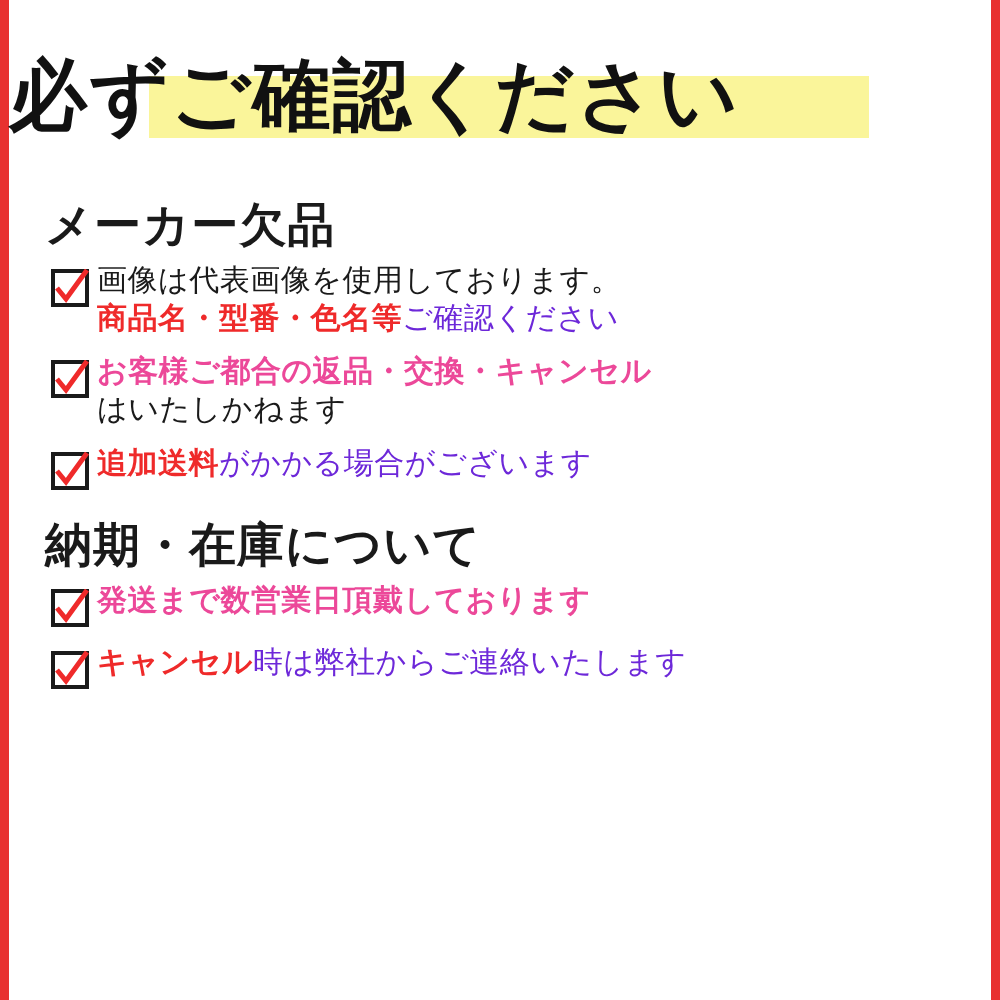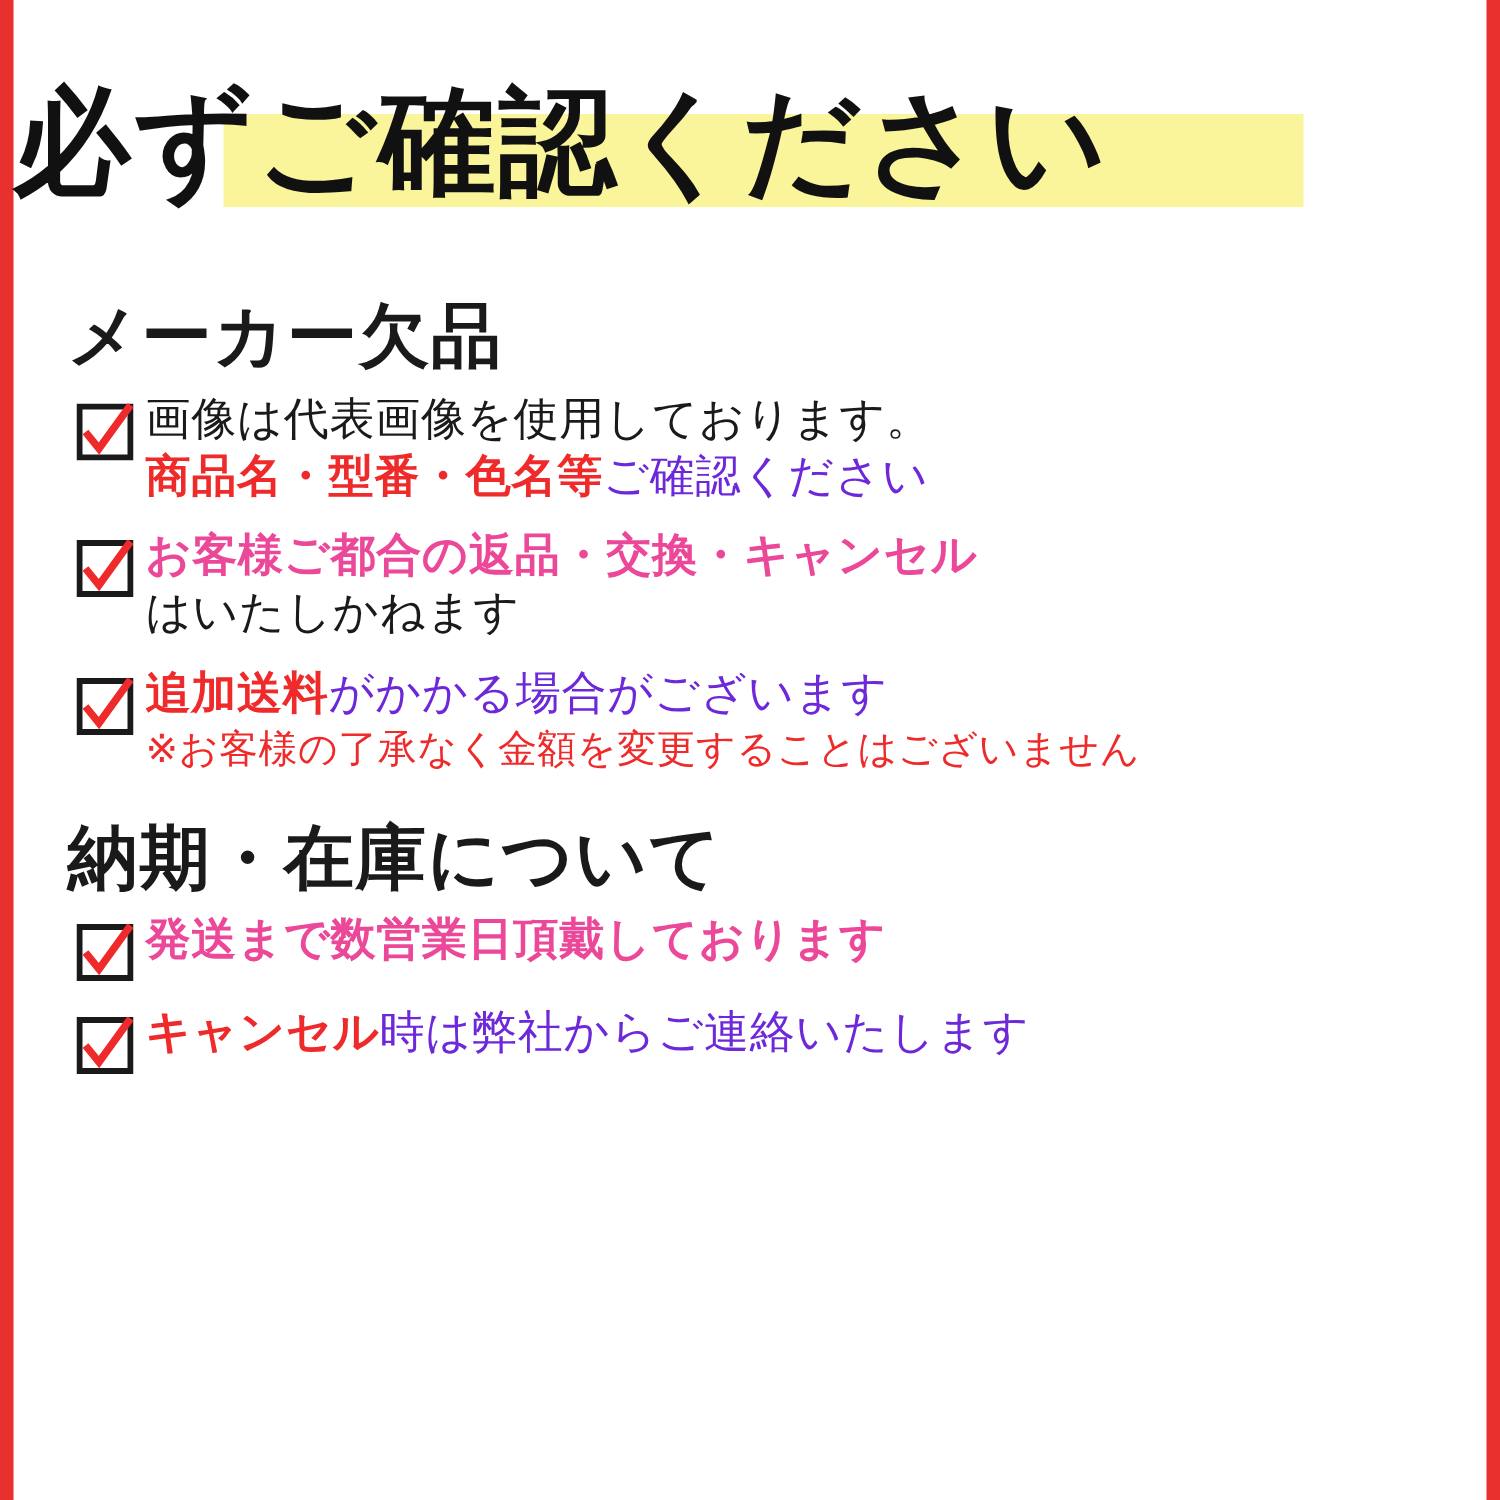--- a/index.html
+++ b/index.html
@@ -150,21 +150,20 @@
 
     <div class="item tight">
       <div class="check">
         <svg width="38" height="38" viewBox="0 0 38 38">
           <rect x="2" y="2" width="34" height="34" fill="#ffffff" stroke="#1a1a1a" stroke-width="4"></rect>
           <path d="M6 19 L15 30 L36 1" fill="none" stroke="#ef2a2a" stroke-width="5"></path>
         </svg>
       </div>
       <div class="lines">
         <div class="line"><span class="red">追加送料</span><span class="blk">がかかる場合がございます</span></div>
-        <div class="note">※お客様の了承なく金額を変更することはございません</div>
       </div>
     </div>
 
     <div class="section-heading" id="sec2-heading">納期・在庫について</div>
 
     <div class="item">
       <div class="check">
         <svg width="38" height="38" viewBox="0 0 38 38">
           <rect x="2" y="2" width="34" height="34" fill="#ffffff" stroke="#1a1a1a" stroke-width="4"></rect>
           <path d="M6 19 L15 30 L36 1" fill="none" stroke="#ef2a2a" stroke-width="5"></path>

